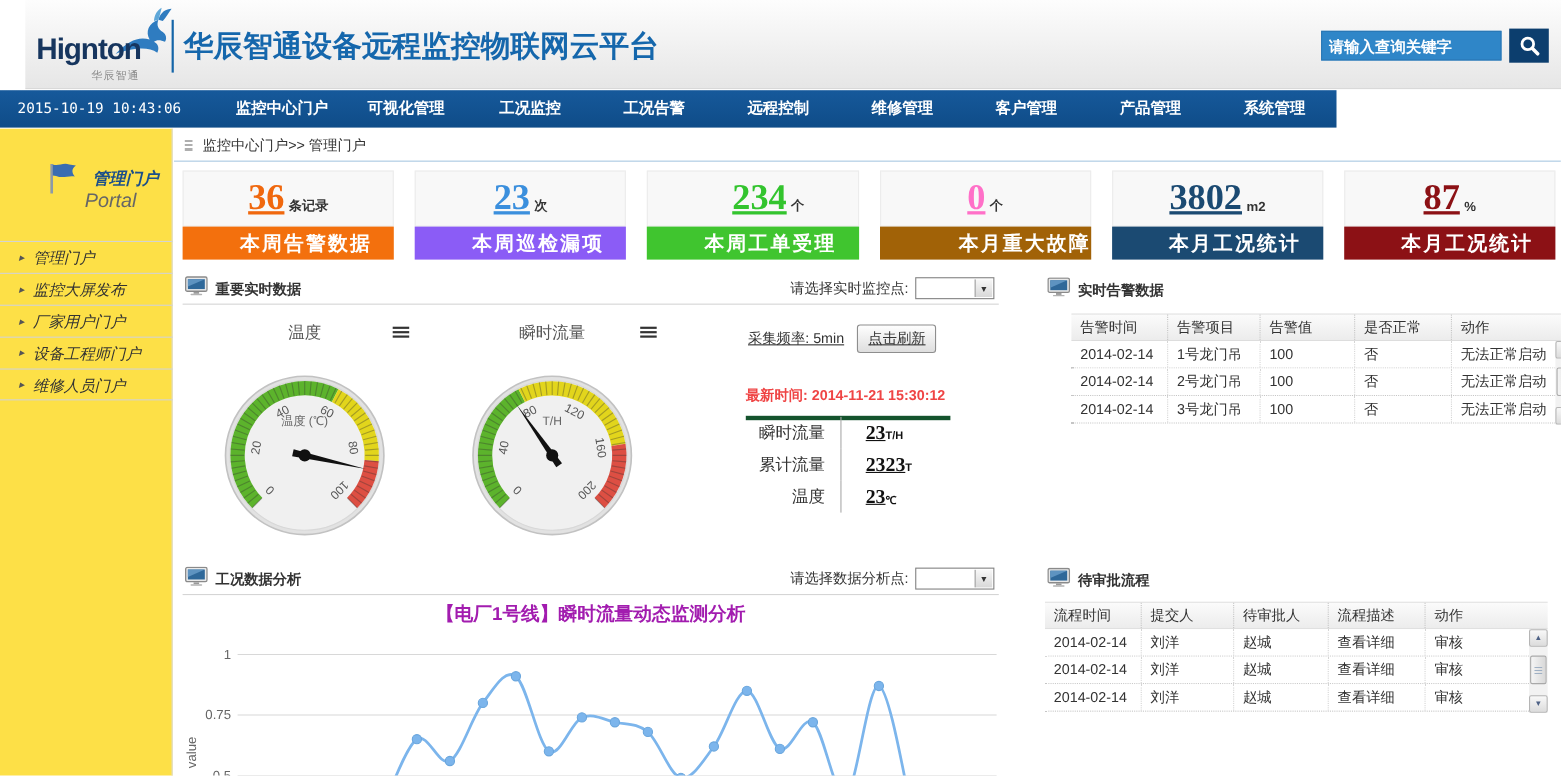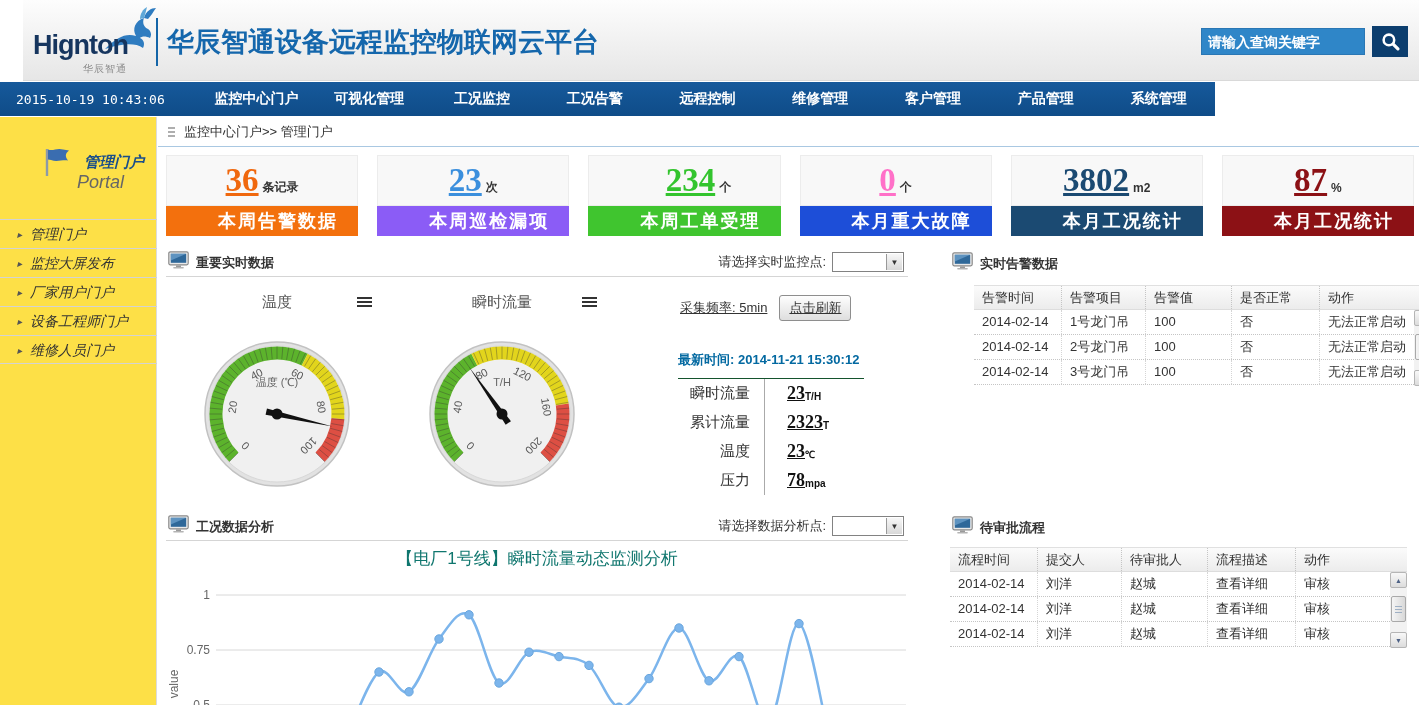--- a/index.html
+++ b/index.html
@@ -75,33 +75,33 @@
   
   #rt-head { left:8px; top:132px; }
   #rt-body { position:absolute; left:8px; top:160px; width:742px; height:236px; }
   .gauge-title { position:absolute; top:16px; width:120px; text-align:center; font-size:15px; color:#555; }
   .hamb { position:absolute; top:20px; width:15px; height:12px; cursor:pointer; }
   .hamb i { display:block; height:2px; background:#333; margin-bottom:2px; }
   #freq-row { position:absolute; left:514px; top:18px; font-size:13px; color:#333; display:flex; align-items:center; gap:12px;text-decoration:underline; }
   #refresh-btn { font-size:13px; color:#333; padding:3px 9px; border:1px solid #8e8e8e; border-radius:3px;
     background:linear-gradient(#fefefe,#dedede); cursor:pointer; font-family:inherit; }
   #latest-row { position:absolute; left:512px; top:74px; width:186px; font-size:13px; font-weight:bold;
-    color:#0369a1; padding-bottom:9px; border-bottom:1px solid #14532d; }
+    color:#ef4444; padding-bottom:9px; border-bottom:4px solid #14532d; }
   #readings { position:absolute; left:506px; top:102px; width:210px; }
   .read-row { display:flex; height:29px; align-items:center; }
   .read-label { width:92px; text-align:right; font-size:15px; color:#333; padding-right:14px; }
   .read-val { border-left:1px solid #aaa; padding-left:22px; height:29px; display:flex; align-items:center; }
   .read-num { font-family:"Liberation Serif", serif; font-size:18px; font-weight:bold;
     color:#111; text-decoration:underline; }
   .read-unit { font-size:10px; font-weight:bold; color:#111; margin-top:5px; }
 
   
   #an-head { left:8px; top:396px; }
   #chart-title { position:absolute; left:8px; top:430px; width:742px; text-align:center;
-    font-size:17px; font-weight:normal; color:#0f766e; }
+    font-size:17px; font-weight:bold; color:#a21caf; }
   #chart-wrap { position:absolute; left:8px; top:452px; width:742px; height:260px; }
 
   
   .rsec-head { position:absolute; left:792px; width:457px; height:26px; }
   .rsec-head .mon { position:absolute; left:2px; top:1px; }
   .rsec-head .t { position:absolute; left:30px; top:4px; font-size:13px; font-weight:bold; color:#333; }
   #alarm-head { top:134px; }
   #approval-head { top:398px; }
   .rtable { position:absolute; left:792px; width:457px; }
   #alarm-table { top:168px;margin-left:24px; }
@@ -211,21 +211,21 @@
           <a class="stat-num" style="color: rgb(51, 196, 46); margin-left: 28px;">234</a>
           <span class="stat-unit">个</span>
         </div>
         <div class="stat-bar" style="background: rgb(64, 197, 47);">本周工单受理</div>
       </div>
       <div class="card">
         <div class="stat-top">
           <a class="stat-num" style="color: rgb(255, 112, 200);">0</a>
           <span class="stat-unit">个</span>
         </div>
-        <div class="stat-bar" style="background: #1d4ed8;">本月重大故障</div>
+        <div class="stat-bar" style="background: #a16207; text-align: right;">本月重大故障</div>
       </div>
       <div class="card">
         <div class="stat-top">
           <a class="stat-num" style="color: rgb(27, 74, 114);">3802</a>
           <span class="stat-unit">m2</span>
         </div>
         <div class="stat-bar" style="background: rgb(27, 74, 114);">本月工况统计</div>
       </div>
       <div class="card">
         <div class="stat-top">
@@ -428,27 +428,20 @@
             <span class="read-unit">T</span>
           </div>
         </div>
         <div class="read-row">
           <div class="read-label">温度</div>
           <div class="read-val">
             <span class="read-num">23</span>
             <span class="read-unit">℃</span>
           </div>
         </div>
-        <div class="read-row">
-          <div class="read-label">压力</div>
-          <div class="read-val">
-            <span class="read-num">78</span>
-            <span class="read-unit">mpa</span>
-          </div>
-        </div>
       </div>
   </div>
 
   <div class="sec-head" id="an-head">
     <span class="mon monitor-icon"><svg width="21" height="18" viewBox="0 0 21 18">
           <rect x="0.8" y="0.8" width="19.4" height="13" rx="1.5" fill="#e9e9e9" stroke="#8a8a8a" stroke-width="1.2"></rect>
           <rect x="2.8" y="2.8" width="15.4" height="9" fill="#2f6899"></rect>
           <path d="M2.8 2.8 L18.2 2.8 L2.8 9.5 Z" fill="#5e93c0"></path>
           <rect x="8" y="14.4" width="5" height="1.7" fill="#9a9a9a"></rect>
           <rect x="5.2" y="16.1" width="10.6" height="1.3" rx="0.6" fill="#b3b3b3"></rect>

